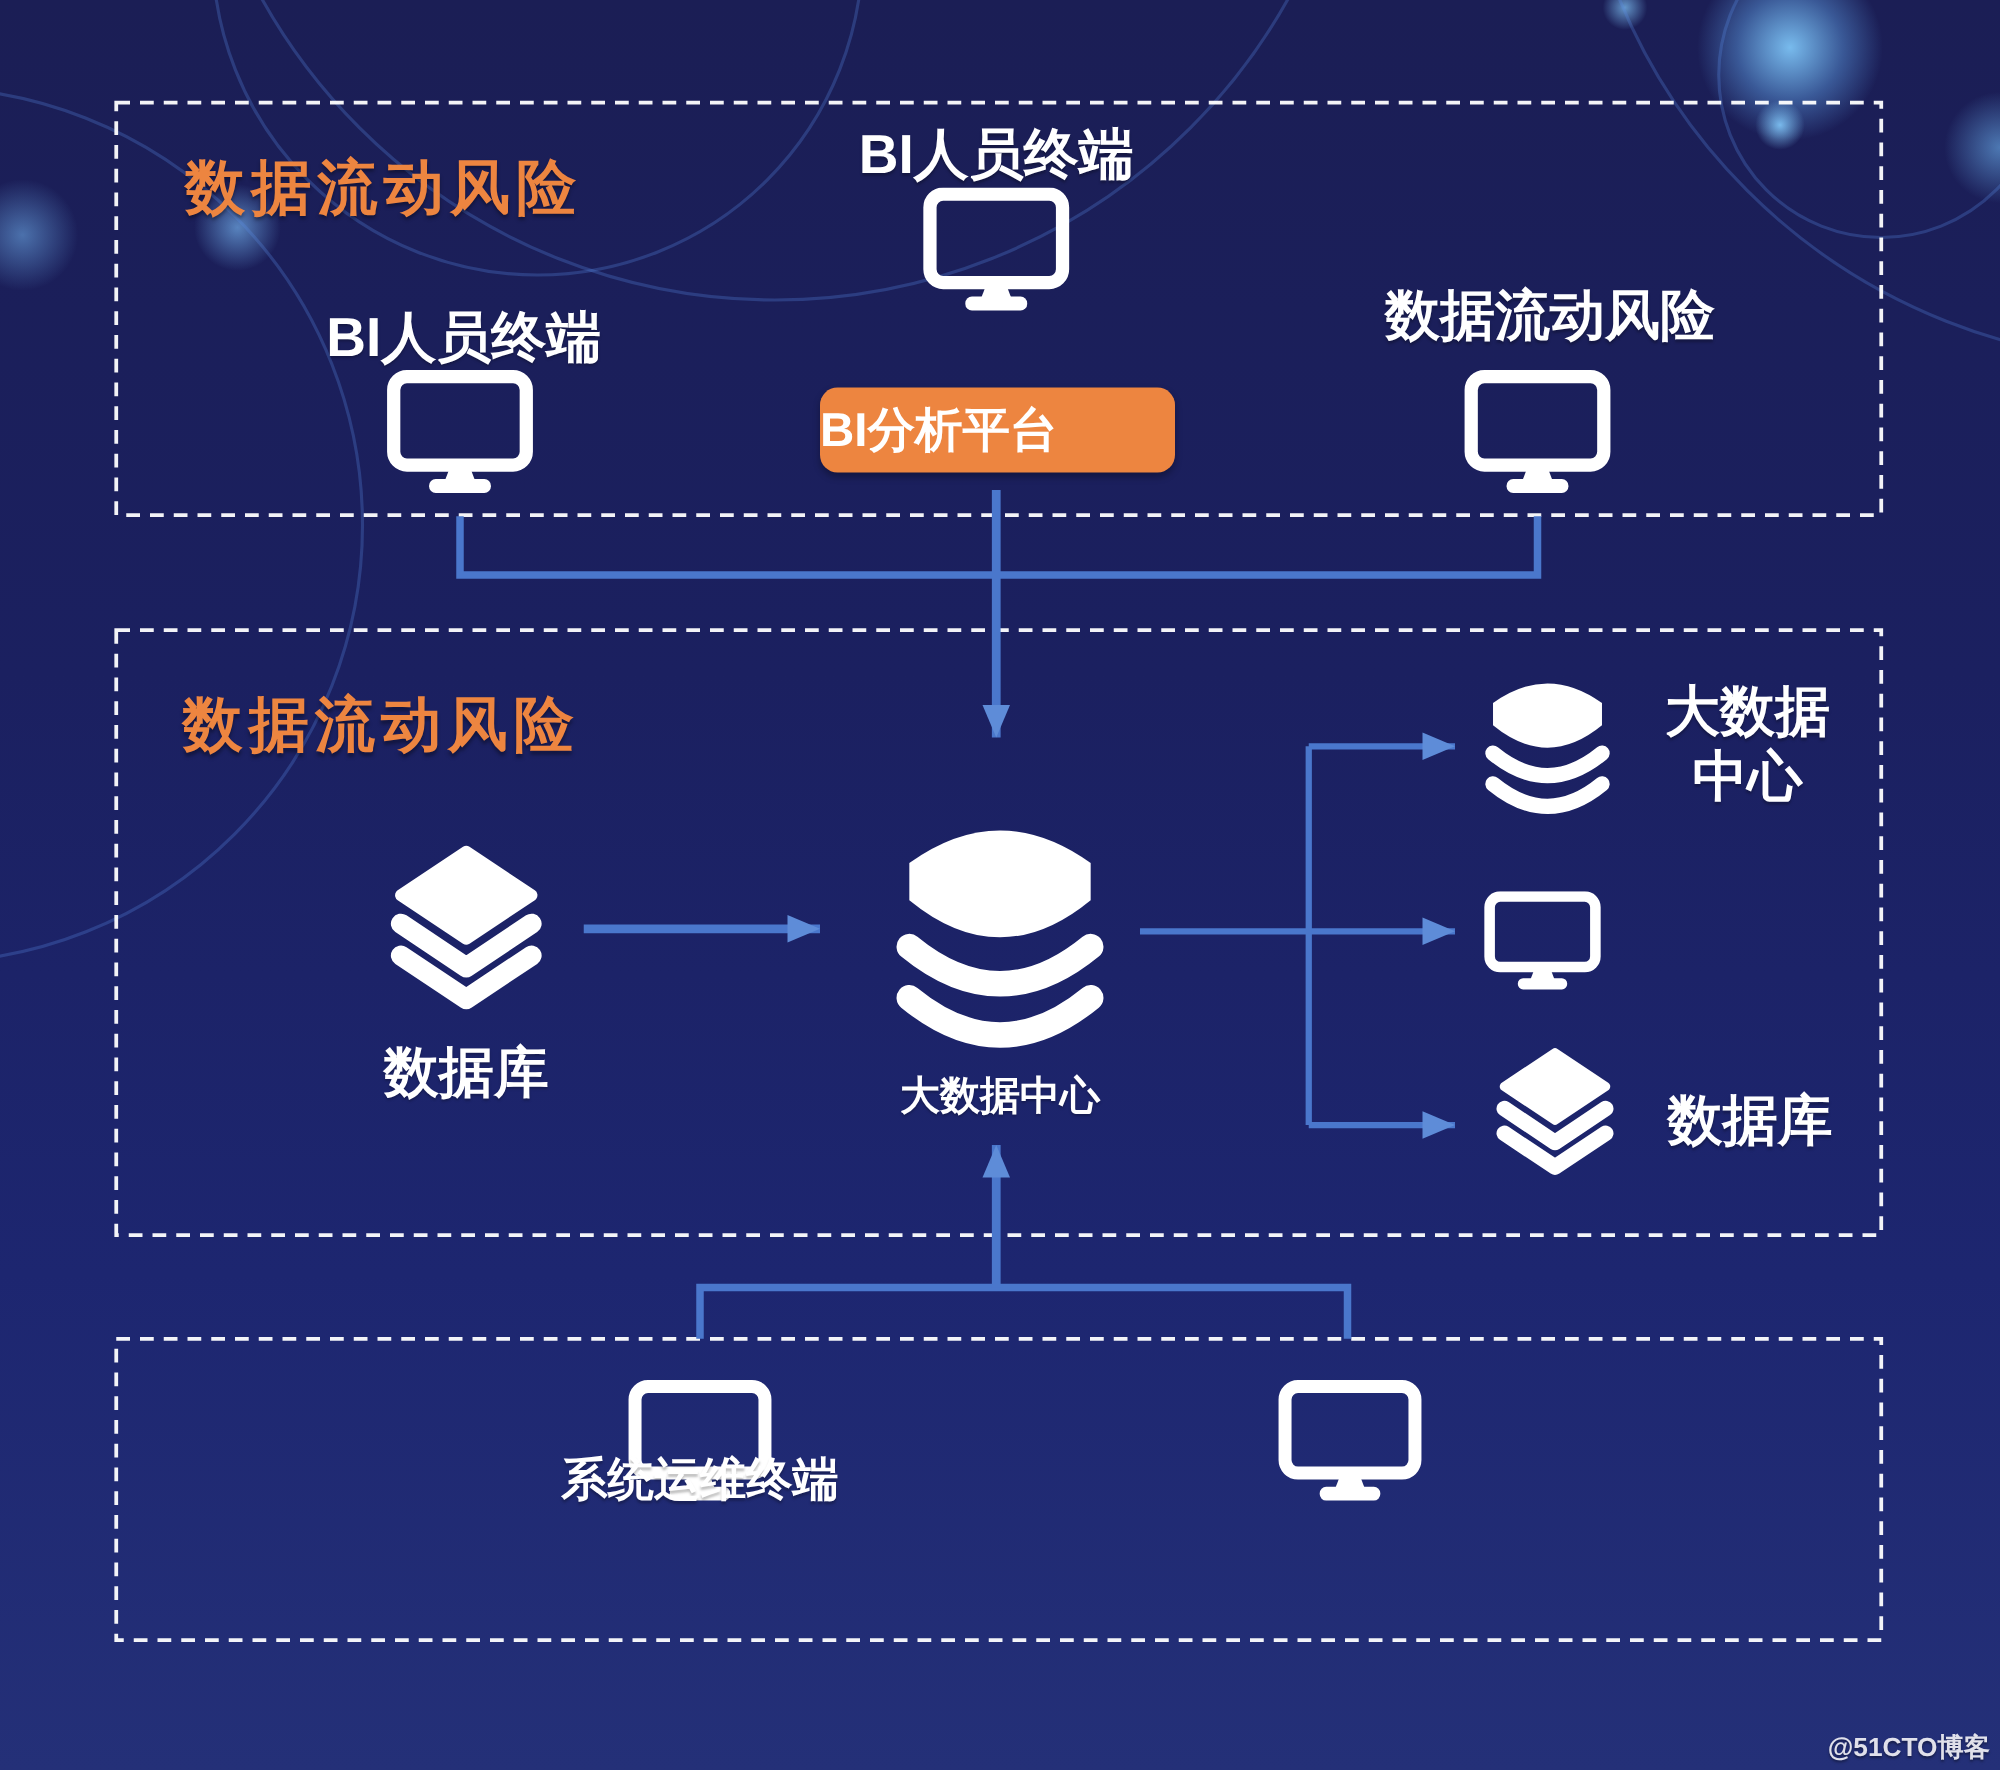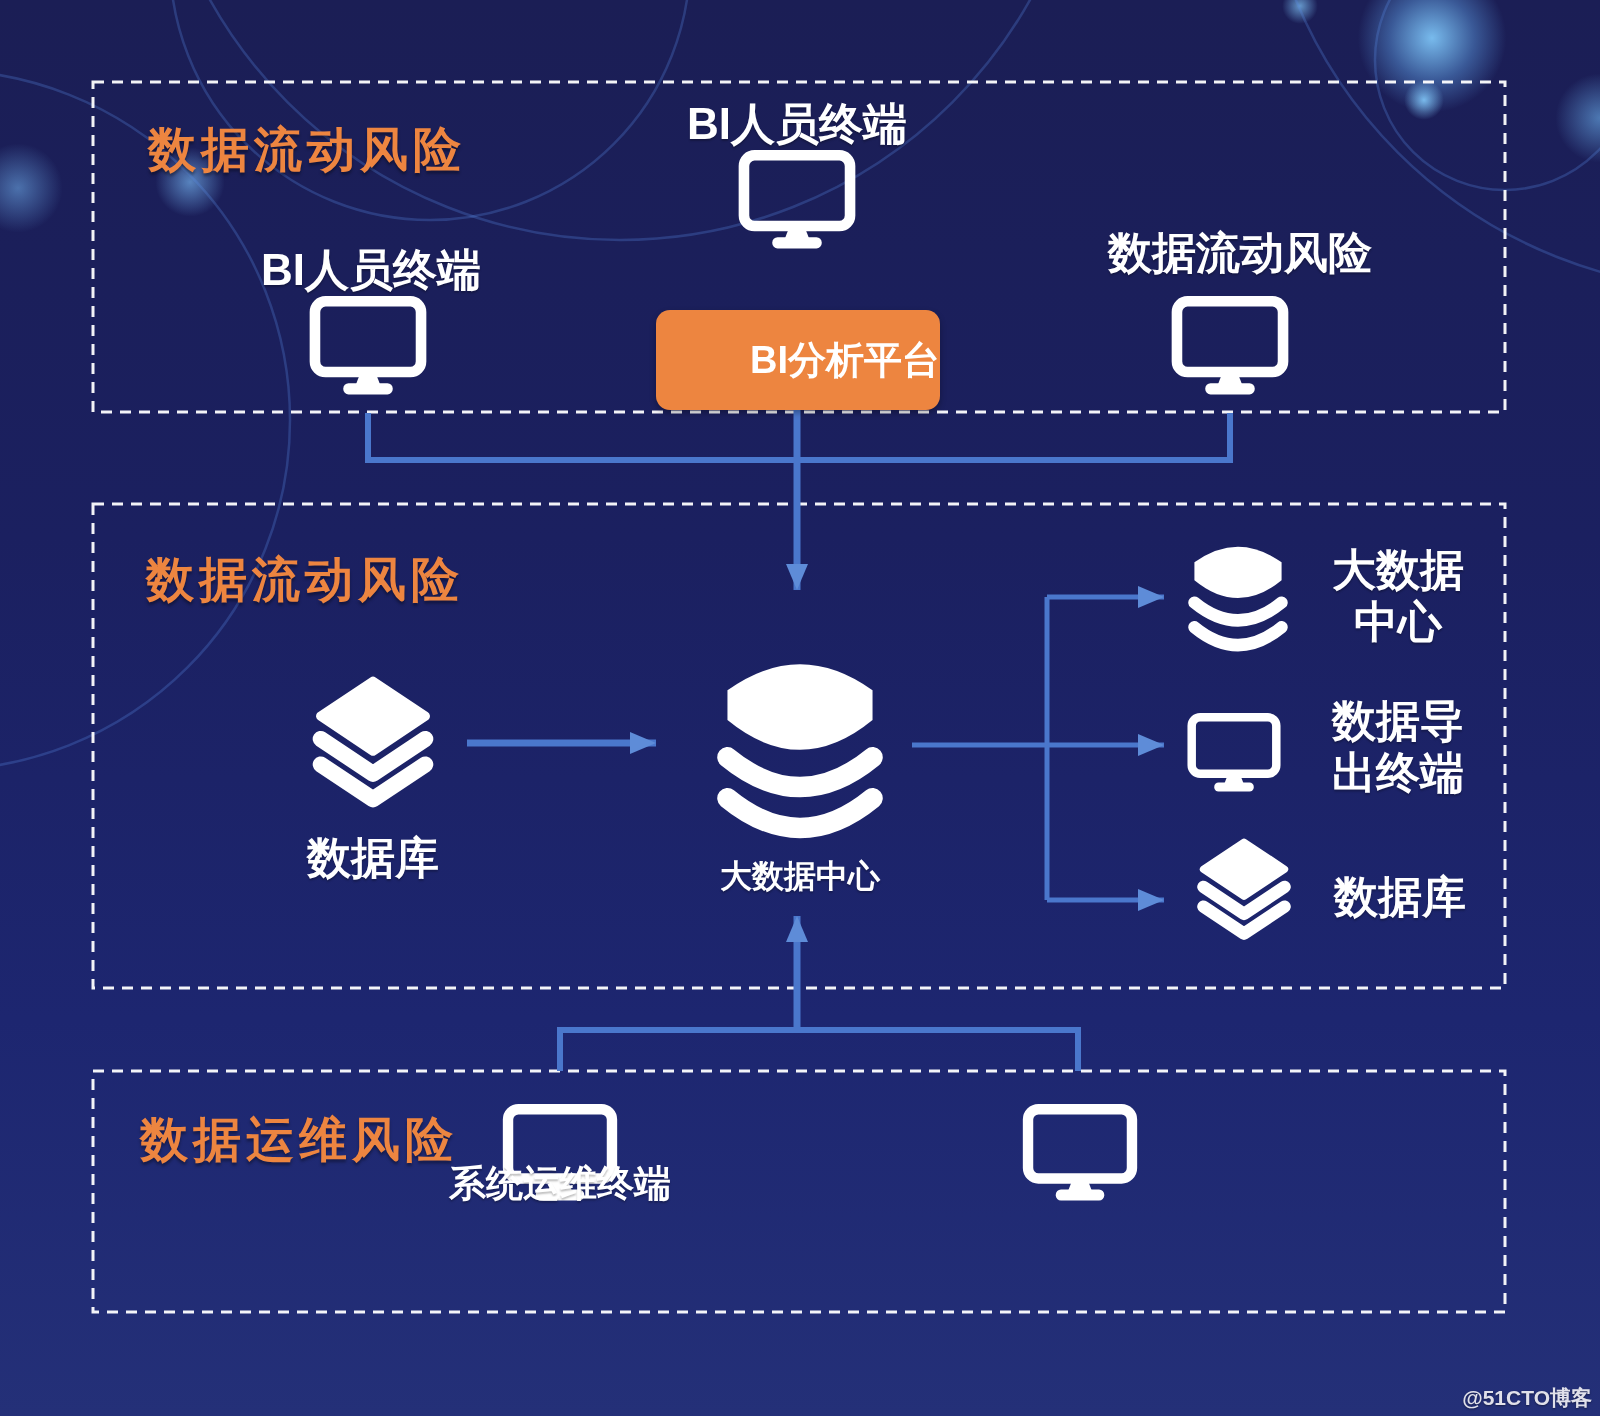--- a/index.html
+++ b/index.html
@@ -35,23 +35,23 @@
     text-shadow:0 3px 3px rgba(0,0,0,.35);white-space:nowrap;
   }
   .node-label{
     position:absolute;transform:translate(-50%,-50%);
     font-size:44px;font-weight:600;color:var(--text-white);white-space:nowrap;
     text-shadow:0 2px 2px rgba(0,0,0,.25);
   }
   .two-line{white-space:pre-line;text-align:center;line-height:1.18;}
   .icon{position:absolute;}
   .highlight-box{
-    position:absolute;left:656px;top:310px;width:284px;height:100px;
+    position:absolute;left:656px;top:310px;width:284px;height:68px;
     background:var(--accent-orange);border-radius:14px;
-    display:flex;align-items:center;justify-content:flex-end;
+    display:flex;align-items:center;justify-content:flex-start;
     font-size:38px;font-weight:600;color:#fff;
     box-shadow:0 3px 6px rgba(0,0,0,.3);
   }
   .watermark{
     position:absolute;right:8px;bottom:4px;font-size:21px;font-weight:600;
     color:rgba(235,235,242,.95);text-shadow:0 1px 2px rgba(0,0,0,.4);
   }
 </style>
 </head>
 <body>
@@ -148,31 +148,28 @@
     <path d="M11,78 Q50,110 89,78" fill="none" stroke="#fff" stroke-width="11" stroke-linecap="round"></path>
   </svg>
   <div class="node-label two-line" style="left:1398px;top:596px">大数据
 中心</div>
 
   <svg class="icon" style="left:1187px;top:713px" width="94" height="79" viewBox="0 0 100 84">
     <rect x="5" y="4.5" width="90" height="60" rx="9" fill="none" stroke="#fff" stroke-width="9"></rect>
     <path d="M44,64 L56,64 L61,77 L39,77 Z" fill="#fff"></path>
     <rect x="29" y="74" width="42" height="9.5" rx="4.5" fill="#fff"></rect>
   </svg>
-  <div class="node-label two-line" style="left:1398px;top:747px">数据导
-出终端</div>
 
   <svg class="icon" style="left:1192px;top:838px" width="104" height="104" viewBox="0 0 100 100">
     <path d="M50,4 L89,30 L50,56 L11,30 Z" fill="#fff" stroke="#fff" stroke-width="7" stroke-linejoin="round"></path>
     <path d="M11,47 L50,73 L89,47" fill="none" stroke="#fff" stroke-width="12" stroke-linecap="round" stroke-linejoin="round"></path>
     <path d="M11,66 L50,92 L89,66" fill="none" stroke="#fff" stroke-width="12" stroke-linecap="round" stroke-linejoin="round"></path>
   </svg>
   <div class="node-label" style="left:1400px;top:897px">数据库</div>
 
-  <div class="sec-title" style="left:140px;top:1140px">数据运维风险</div>
 
   <svg class="icon" style="left:502px;top:1104px" width="116" height="97" viewBox="0 0 100 84">
     <rect x="5" y="4.5" width="90" height="60" rx="9" fill="none" stroke="#fff" stroke-width="9"></rect>
     <path d="M44,64 L56,64 L61,77 L39,77 Z" fill="#fff"></path>
     <rect x="29" y="74" width="42" height="9.5" rx="4.5" fill="#fff"></rect>
   </svg>
   <div class="node-label" style="left:560px;top:1184px;font-size:37px">系统运维终端</div>
 
   <svg class="icon" style="left:1022px;top:1104px" width="116" height="97" viewBox="0 0 100 84">
     <rect x="5" y="4.5" width="90" height="60" rx="9" fill="none" stroke="#fff" stroke-width="9"></rect>

